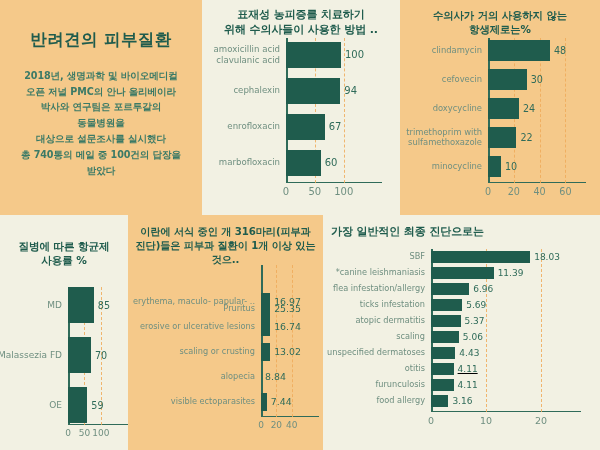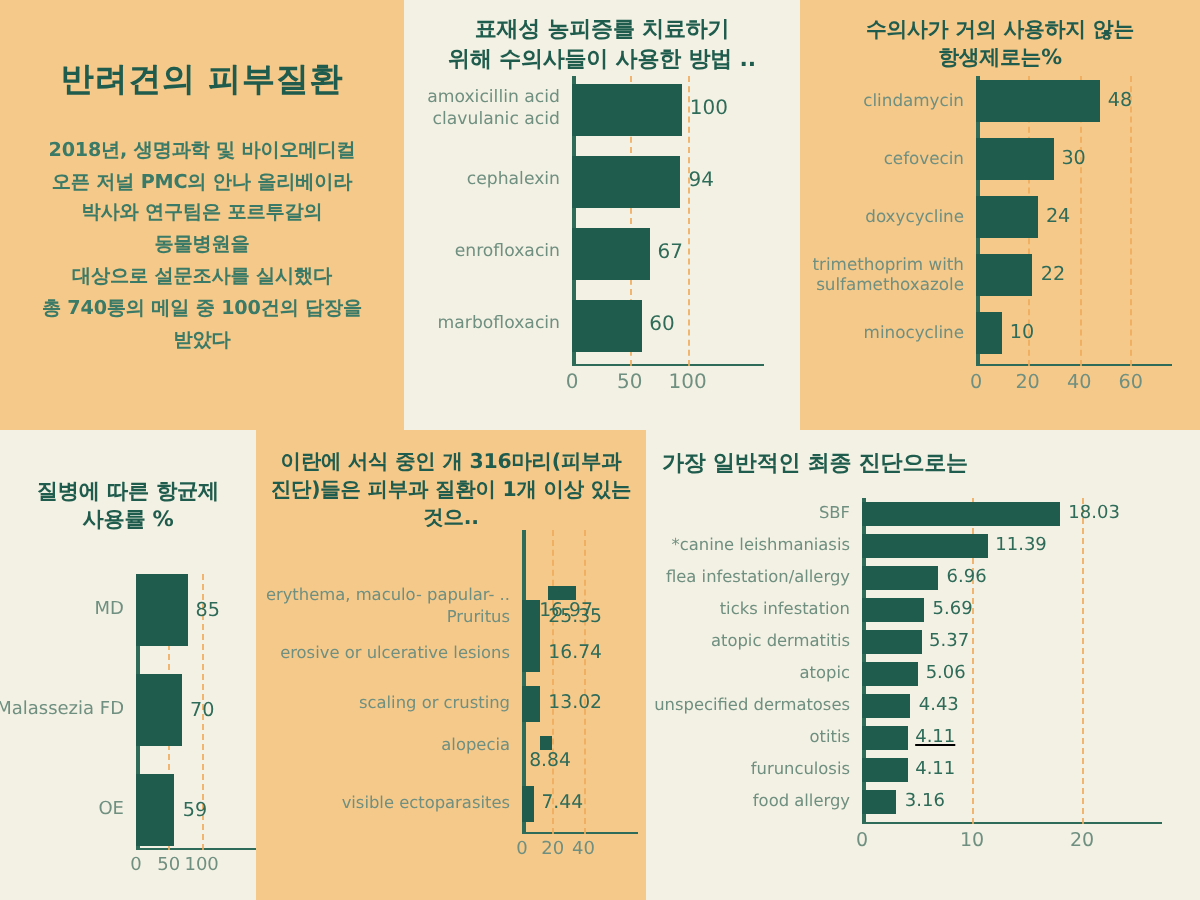--- a/index.html
+++ b/index.html
@@ -279,36 +279,36 @@
     <div class="plot">
         <div class="axis-y"></div>
         <div class="axis-x" style="right: -18px;"></div>
         <div class="gridline" style="left: 15.3846px;"></div>
         <div class="gridline" style="left: 30.7692px;"></div>
         <div class="rowline" style="position: absolute; left: 0px; right: 0px; top: 2.5px; height: 18px; margin-top: 32px;">
           <div class="cat-label" style="width: 128px;">Pruritus</div>
           <div class="bar" style="width: 19.5px;"></div>
           <div class="bar-val">25.35</div>
         </div>
-        <div class="rowline" style="position: absolute; left: 0px; right: 0px; top: 27.5px; height: 18px; flex-direction: column;">
+        <div class="rowline" style="position: absolute; left: 0px; right: 0px; top: 27.5px; height: 18px;">
           <div class="cat-label" style="width: 128px;">erythema, maculo- papular- ..</div>
           <div class="bar" style="width: 13.0538px;"></div>
           <div class="bar-val">16.97</div>
         </div>
         <div class="rowline" style="position: absolute; left: 0px; right: 0px; top: 52.5px; height: 18px;">
           <div class="cat-label" style="width: 128px;">erosive or ulcerative lesions</div>
           <div class="bar" style="width: 12.8769px;"></div>
           <div class="bar-val">16.74</div>
         </div>
         <div class="rowline" style="position: absolute; left: 0px; right: 0px; top: 77.5px; height: 18px;">
           <div class="cat-label" style="width: 128px;">scaling or crusting</div>
           <div class="bar" style="width: 10.0154px;"></div>
           <div class="bar-val">13.02</div>
         </div>
-        <div class="rowline" style="position: absolute; left: 0px; right: 16px; top: 102.5px; height: 18px; flex-direction: column;">
+        <div class="rowline" style="position: absolute; left: 0px; right: 16px; top: 102.5px; height: 18px;">
           <div class="cat-label" style="width: 128px;">alopecia</div>
           <div class="bar" style="width: 6.8px;"></div>
           <div class="bar-val">8.84</div>
         </div>
         <div class="rowline" style="position: absolute; left: 0px; right: 0px; top: 127.5px; height: 18px;">
           <div class="cat-label" style="width: 128px;">visible ectoparasites</div>
           <div class="bar" style="width: 5.72308px;"></div>
           <div class="bar-val">7.44</div>
         </div>
         <div class="ticks" style="top: calc(100% + 3px);">
@@ -347,21 +347,21 @@
           <div class="cat-label" style="width: 104px;">ticks infestation</div>
           <div class="bar" style="width: 31.295px;"></div>
           <div class="bar-val">5.69</div>
         </div>
         <div class="rowline" style="position: absolute; left: 0px; right: 0px; top: 65.5px; height: 12px;">
           <div class="cat-label" style="width: 104px;">atopic dermatitis</div>
           <div class="bar" style="width: 29.535px;"></div>
           <div class="bar-val">5.37</div>
         </div>
         <div class="rowline" style="position: absolute; left: 0px; right: 0px; top: 81.5px; height: 12px;">
-          <div class="cat-label" style="width: 104px;">atopic</div>
+          <div class="cat-label" style="width: 104px;">scaling</div>
           <div class="bar" style="width: 27.83px;"></div>
           <div class="bar-val">5.06</div>
         </div>
         <div class="rowline" style="position: absolute; left: 0px; right: 0px; top: 97.5px; height: 12px;">
           <div class="cat-label" style="width: 104px;">unspecified dermatoses</div>
           <div class="bar" style="width: 24.365px;"></div>
           <div class="bar-val">4.43</div>
         </div>
         <div class="rowline" style="position: absolute; left: 0px; right: 0px; top: 113.5px; height: 12px; text-decoration: underline;">
           <div class="cat-label" style="width: 104px;">otitis</div>

